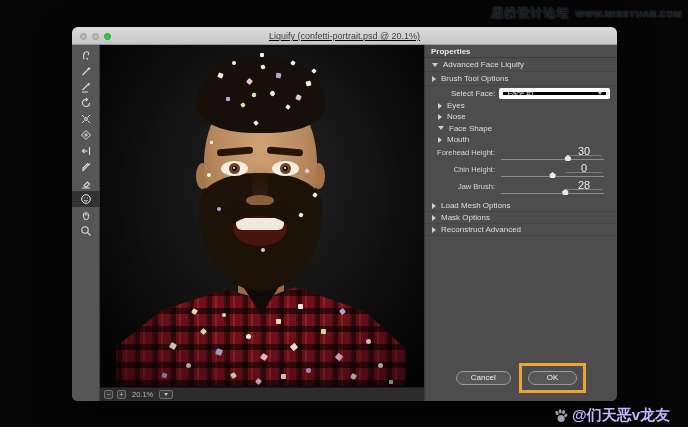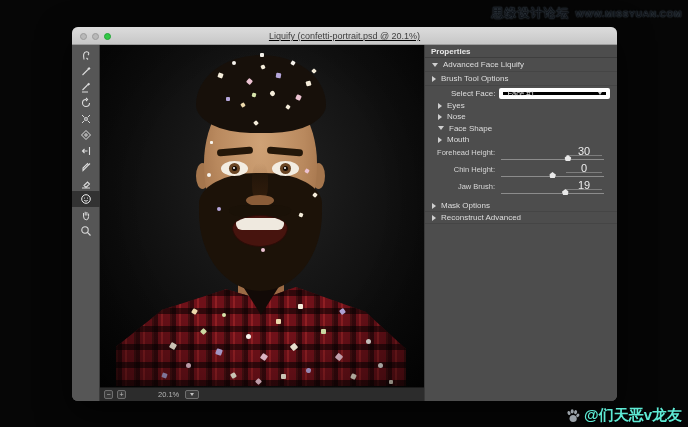--- a/index.html
+++ b/index.html
@@ -5,22 +5,22 @@
   * { margin:0; padding:0; box-sizing:border-box; }
   html,body { background:#060606; }
   body { font-family:"Liberation Sans","DejaVu Sans",sans-serif; }
   #stage { position:relative; width:688px; height:427px; background:#060606; overflow:hidden; }
 
   
   .wm-top { position:absolute; top:5px; right:6px; display:flex; align-items:center; gap:6px;
     font-weight:bold; color:#11151a; text-shadow:0 0 2px #3c4650, 0 0 1px #3c4650; letter-spacing:1px; }
   .wm-top .cn { font-size:12px; }
   .wm-top .en { font-size:9px; letter-spacing:.5px; }
-  .wm-bottom { position:absolute; bottom:2px; right:6px; display:flex; align-items:center; gap:3px;
-    color:#5eead4; font-size:15px; font-weight:bold; text-shadow:0 1px 1px #000; }
+  .wm-bottom { position:absolute; bottom:2px; right:18px; display:flex; align-items:center; gap:3px;
+    color:#c4b5fd; font-size:15px; font-weight:bold; text-shadow:0 1px 1px #000; }
 
   
   #dialog { position:absolute; left:72px; top:27px; width:545px; height:374px; border-radius:6px;
     overflow:hidden; box-shadow:0 12px 34px rgba(0,0,0,.65); background:#4f4f4f; }
   #titlebar { position:absolute; left:0; top:0; right:0; height:18px;
     background:linear-gradient(#dcdcdc,#c7c7c7); border-bottom:1px solid #9c9c9c;text-decoration:underline; }
   #titlebar .title { width:100%; text-align:center; font-size:9px; line-height:18px; color:#3e3e3e; }
   .lights { position:absolute; left:8px; top:5.5px; display:flex; gap:5px; }
   .light { width:7px; height:7px; border-radius:50%; }
   .light.gray { background:#b9b9b9; border:.5px solid #9a9a9a; }
@@ -73,21 +73,21 @@
     clip-path:polygon(0 0,100% 0,50% 100%); }
   .vignette { position:absolute; inset:0; background:radial-gradient(ellipse at 50% 45%, rgba(0,0,0,0) 52%, rgba(0,0,0,.55) 100%); pointer-events:none; }
   #confetti-layer { position:absolute; inset:0; }
   .confetti { position:absolute; }
 
   
   #canvas-footer { position:absolute; left:0; right:0; bottom:0; height:14px; background:#2c2c2c;
     border-top:1px solid #1a1a1a; display:flex; align-items:center; gap:4px; padding:0 4px; }
   .zbtn { width:9px; height:9px; border:1px solid #6f6f6f; border-radius:2px; color:#c2c2c2; font-size:7px;
     line-height:7px; text-align:center; background:#3a3a3a; cursor:pointer; }
-  .zoom-level { color:#b5b5b5; font-size:7.5px; padding:0 2px;margin-left:26px; }
+  .zoom-level { color:#b5b5b5; font-size:7.5px; padding:0 2px; }
   .zmenu { width:14px; height:9px; border:1px solid #6f6f6f; border-radius:2px; background:#3a3a3a;
     display:flex; align-items:center; justify-content:center; cursor:pointer; }
   .zmenu .chev { width:0; height:0; border-left:2.5px solid transparent; border-right:2.5px solid transparent; border-top:3px solid #c2c2c2; }
 
   
   #panel { position:absolute; left:352px; top:0; bottom:0; right:0; background:#4d4d4d; border-left:1px solid #3a3a3a;
     color:#dedede; font-size:8px; }
   .p-header { height:13px; line-height:13px; padding:0 6px; font-weight:bold; font-size:8px; color:#e8e8e8;
     border-bottom:1px solid #3e3e3e; }
   .sec { display:flex; align-items:center; gap:5px; padding:0 7px; border-bottom:1px solid #454545; cursor:pointer; }
@@ -356,38 +356,48 @@
           </div>
           <div class="slider">
             <span class="lab">Chin Height:</span>
             <span class="valbox">0</span>
             <div class="track">
                 <div class="thumb" style="left: 50%;"></div>
               </div>
           </div>
           <div class="slider">
             <span class="lab">Jaw Brush:</span>
-            <span class="valbox">19</span>
+            <span class="valbox">28</span>
             <div class="track">
                 <div class="thumb" style="left: 62.5%;"></div>
               </div>
           </div>
         </div>
 
         <div class="botsecs">
           <div class="sec top">
             <span class="tri-r"></span>
+            <span>Load Mesh Options</span>
+          </div>
+          <div class="sec top">
+            <span class="tri-r"></span>
             <span>Mask Options</span>
           </div>
           <div class="sec top">
             <span class="tri-r"></span>
             <span>Reconstruct Advanced</span>
           </div>
         </div>
 
+        <div class="btnrow">
+          <button class="btn">Cancel</button>
+          <div class="ok-wrap">
+            <button class="btn" style="padding:0 18px;">OK</button>
+          </div>
+        </div>
       </div>
 
     </div>
   </div>
 
   <div class="wm-bottom">
     <svg width="16" height="16" viewBox="0 0 16 16" fill="#9aa1a8">
         <ellipse cx="4" cy="5" rx="1.5" ry="2.1" transform="rotate(-20 4 5)"></ellipse>
         <ellipse cx="7.2" cy="3.4" rx="1.5" ry="2.1"></ellipse>
         <ellipse cx="10.6" cy="4.2" rx="1.5" ry="2.1" transform="rotate(15 10.6 4.2)"></ellipse>

